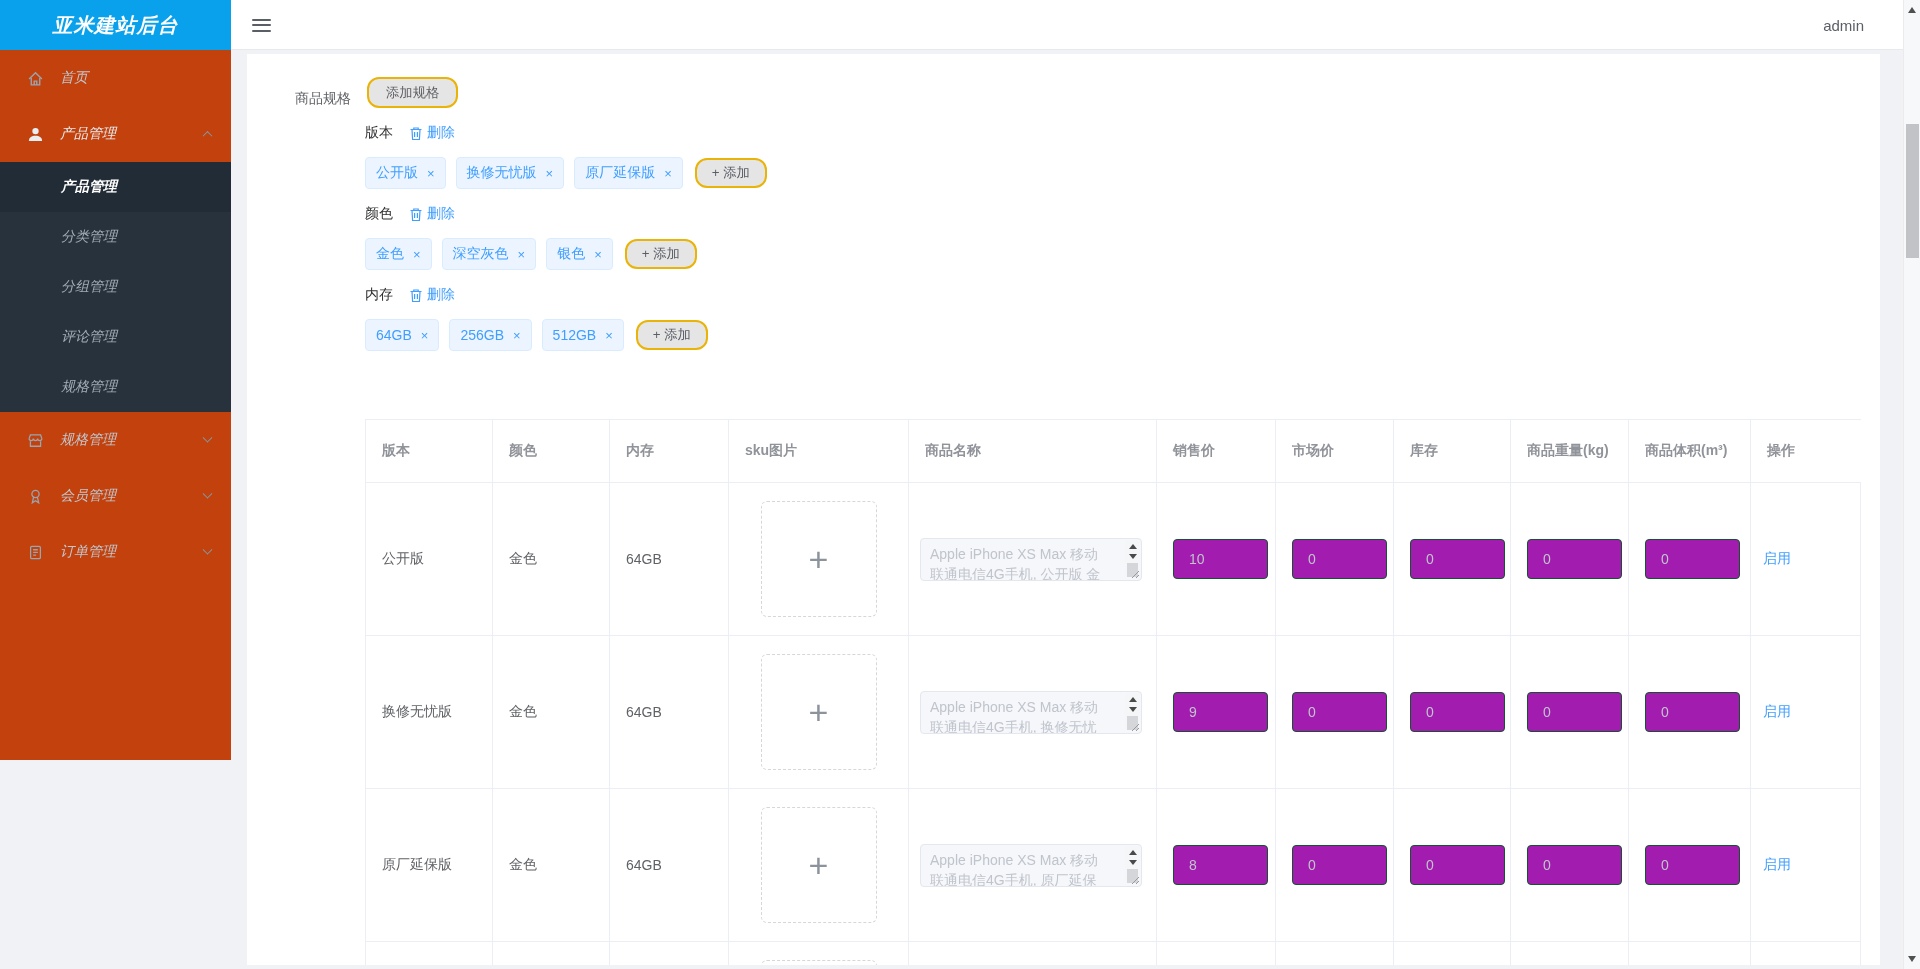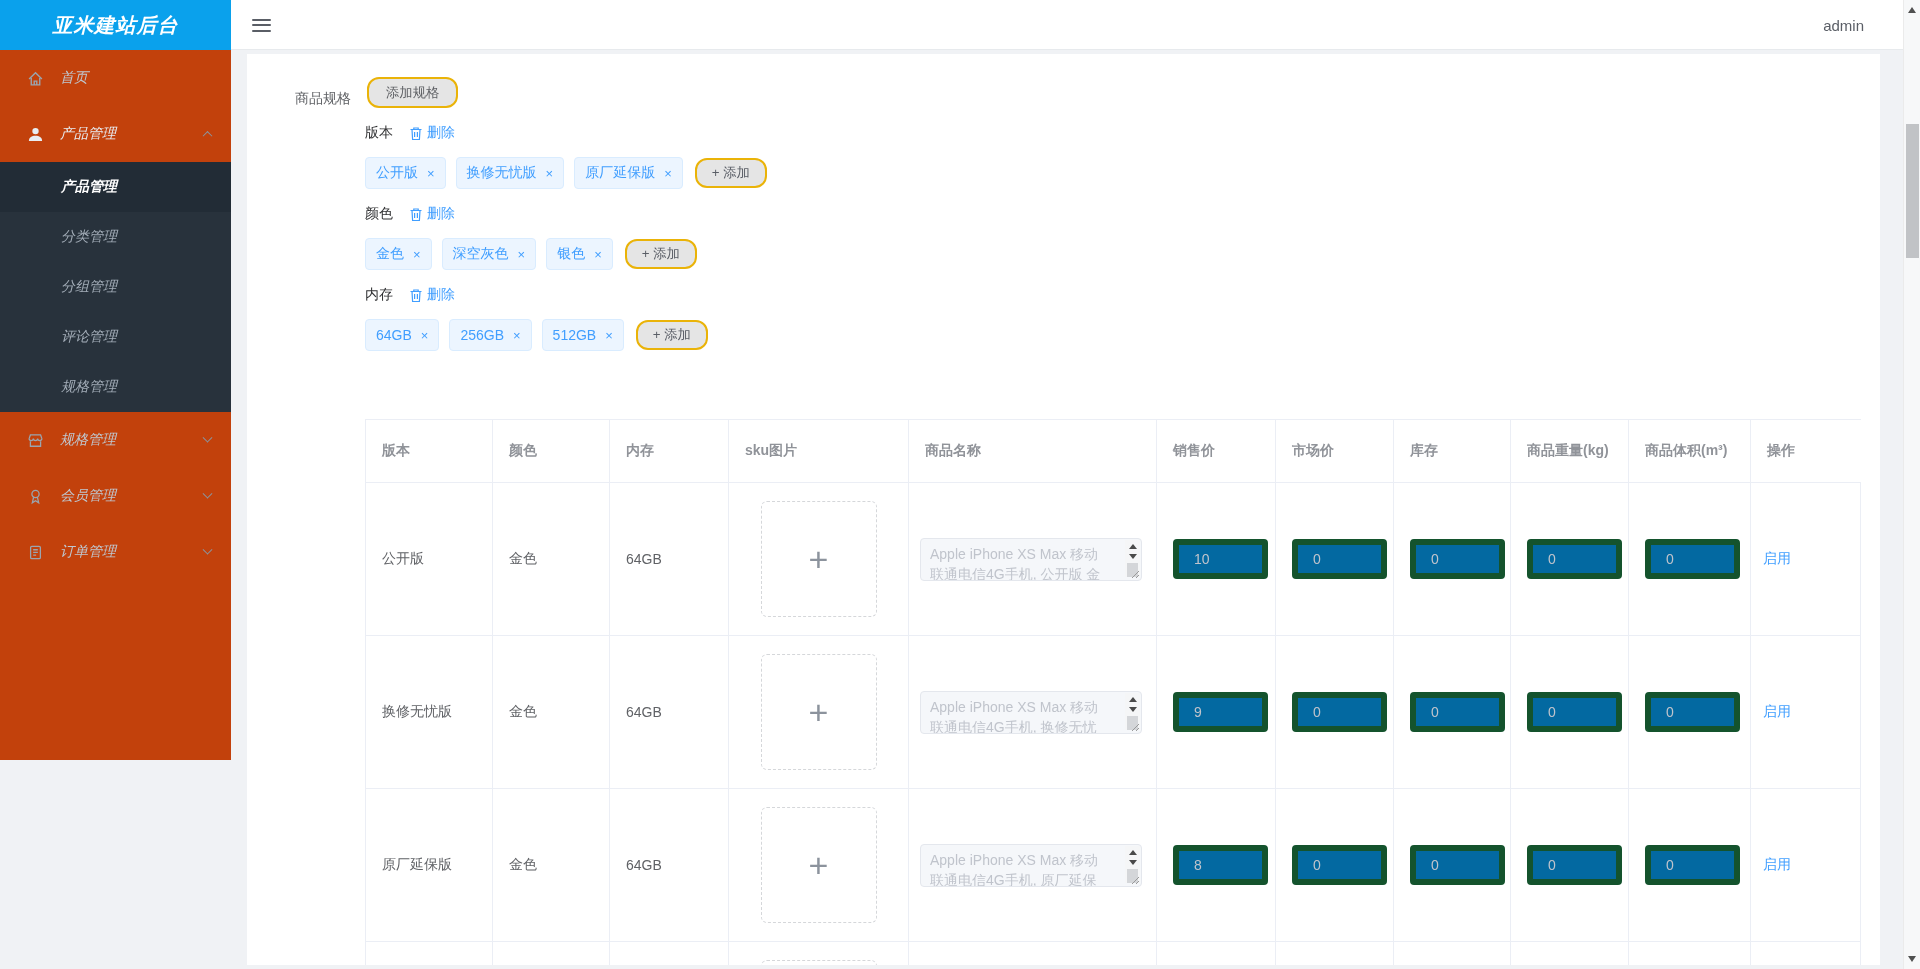--- a/index.html
+++ b/index.html
@@ -67,21 +67,21 @@
   .name-area .ln { color:#c0c4cc; line-height:20px; white-space:nowrap; }
   .fake-scroll { position:absolute; top:1px; right:1px; bottom:3px; width:15px; background:#f5f6f7;
     display:flex; flex-direction:column; align-items:center; }
   .arrow-up { width:0; height:0; border-left:4px solid transparent; border-right:4px solid transparent;
     border-bottom:5px solid #4a4a4a; margin-top:4px; }
   .arrow-down { width:0; height:0; border-left:4px solid transparent; border-right:4px solid transparent;
     border-top:5px solid #4a4a4a; margin-top:5px; }
   .scroll-thumb { flex:1; width:11px; background:#d4d6d9; margin-top:4px; }
   .resize-grip { position:absolute; right:1px; bottom:1px; }
 
-  .mini-input { width:95px; height:40px; background:#0369a1; border:6px solid #14532d; border-radius:4px;
+  .mini-input { width:95px; height:40px; background:#a21caf; border:1px solid #14532d; border-radius:4px;
     display:flex; align-items:center; padding-left:15px; color:#c0c4cc; cursor:text; }
   .enable-link { color:#409eff; cursor:pointer; padding-left:0; }
   .t-body .t-cell.op-cell { padding-left:12px; }
 
   
   .page-scrollbar { position:absolute; right:0; top:0; width:17px; height:969px; background:#f7f8f9;
     border-left:1px solid #ebebeb; z-index:50; }
   .ps-up { position:absolute; top:7px; left:4px; width:0; height:0;
     border-left:4.5px solid transparent; border-right:4.5px solid transparent; border-bottom:6px solid #505050; }
   .ps-down { position:absolute; bottom:7px; left:4px; width:0; height:0;

